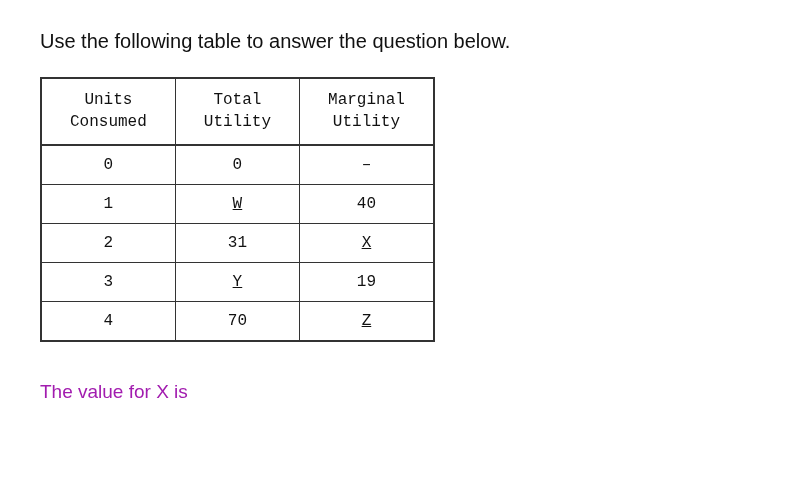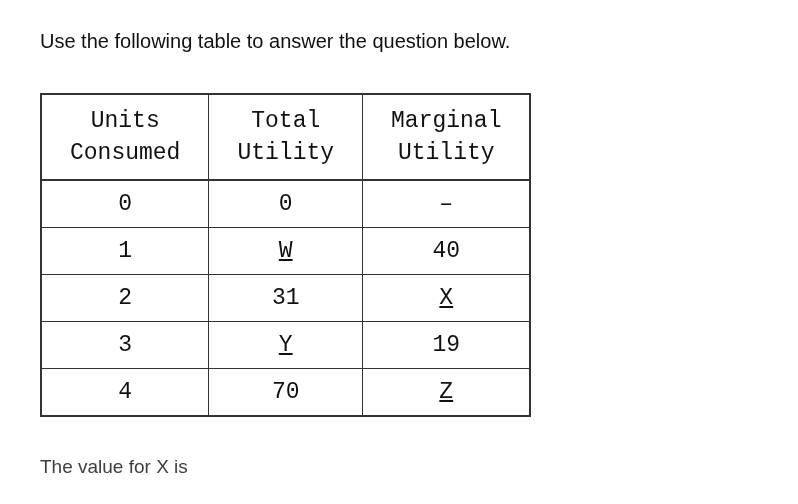--- a/index.html
+++ b/index.html
@@ -14,34 +14,34 @@
       font-size: 18px;
       color: #111111;
       width: 798px;
       min-height: 504px;
       padding: 30px 40px;
     }
 
     .instruction {
       font-family: Arial, Helvetica, sans-serif;
       font-size: 20px;
-      margin-bottom: 40px;
+      margin-bottom: 24px;
       color: #111;
     }
 
     .table-wrapper {
       display: inline-block;
       margin-bottom: 24px;
     }
 
     table {
       border-collapse: collapse;
       border: 2px solid #333;
       font-family: 'Courier New', Courier, monospace;
-      font-size: 23px;
+      font-size: 16px;
     }
 
     table th, table td {
       border: 1px solid #333;
       padding: 10px 28px;
       text-align: center;
       vertical-align: middle;
     }
 
     table thead tr {
@@ -53,21 +53,21 @@
       line-height: 1.4;
     }
 
     .underline {
       text-decoration: underline;
     }
 
     .question-text {
       font-family: Arial, Helvetica, sans-serif;
       font-size: 19px;
-      color: #404040;
+      color: #a21caf;
       margin-top: 10px;
     }
   </style>
 </head>
 <body>
 
 
 
 <p class="instruction">Use the following table to answer the question below.</p>
 

